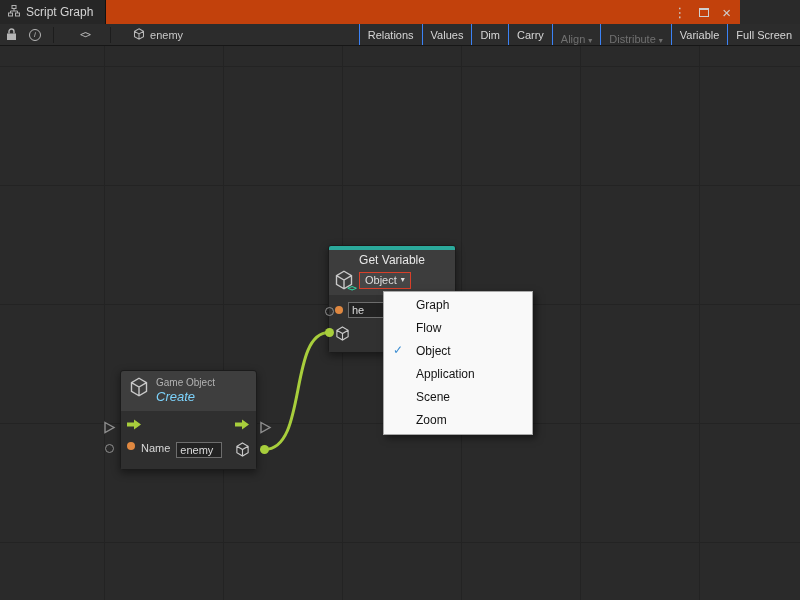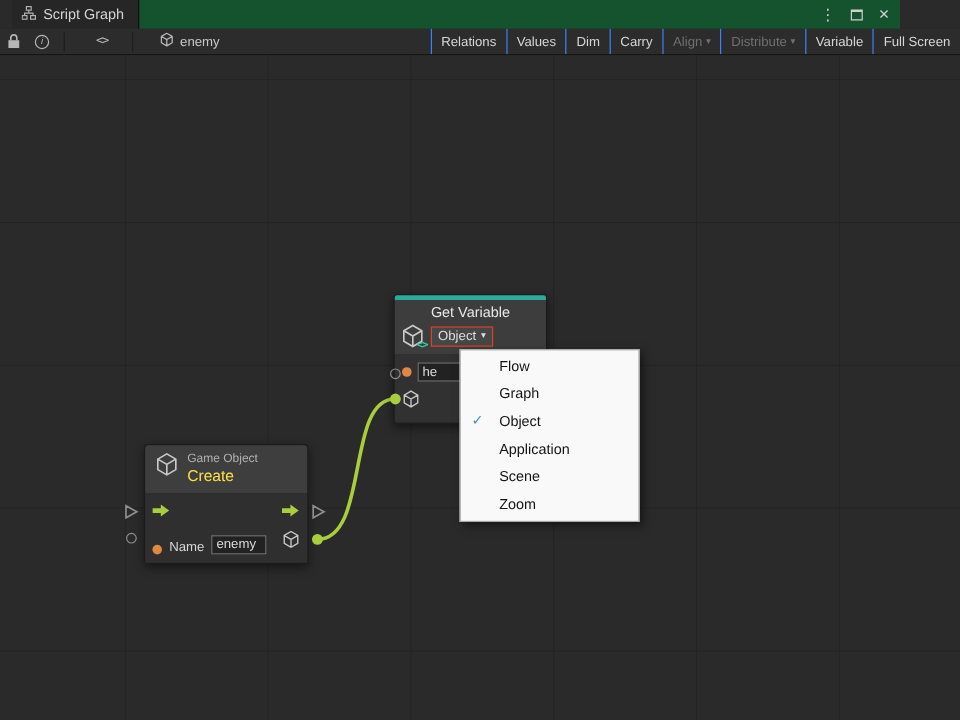--- a/index.html
+++ b/index.html
@@ -1,21 +1,21 @@
 <!DOCTYPE html>
 <html><head>
 <meta charset="utf-8">
 <style>
   * { margin:0; padding:0; box-sizing:border-box; }
   html,body { width:800px; height:600px; overflow:hidden; background:#2a2a2a;
     font-family:"Liberation Sans", sans-serif; -webkit-font-smoothing:antialiased; }
 
   
   .titlebar { position:absolute; left:0; top:0; width:740px; height:24px;
-    background:#14532d; display:flex; align-items:stretch; color:#d4d4d4;margin-left:10px; }
+    background:#c2410c; display:flex; align-items:stretch; color:#d4d4d4; }
   .tab { display:flex; align-items:center; gap:6px; padding:0 12px 0 8px;
     background:#262626; font-size:12px; border-right:1px solid #111; }
   .win-controls { margin-left:auto; display:flex; align-items:center; gap:13px;
     padding-right:9px; color:#cfcfcf; }
   .win-controls .glyph { font-size:13px; line-height:1; cursor:default; }
   .maxbox { width:10px; height:9px; border:1px solid #cfcfcf; border-top-width:2px; }
 
   
   .toolbar { position:absolute; left:0; top:24px; width:800px; height:22px;
     background:#2c2c2c; border-bottom:1px solid #161616; display:flex;
@@ -28,21 +28,21 @@
   .graph-ref { display:flex; align-items:center; gap:5px; margin-left:16px; }
   .zoom-group { display:flex; align-items:center; gap:8px; margin-left:28px; }
   .slider { position:relative; width:86px; height:14px; }
   .slider-track { position:absolute; left:0; top:6px; width:100%; height:2px; background:#555; }
   .slider-fill { position:absolute; left:0; top:6px; width:80%; height:2px; background:#777; }
   .slider-handle { position:absolute; left:73px; top:2px; width:10px; height:10px;
     border-radius:50%; background:#9a9a9a; }
   .tb-buttons { margin-left:auto; display:flex; height:100%; }
   .tb-btn { display:flex; align-items:center; gap:3px; padding:0 8px;
     border-left:1px solid #3b82f6; color:#d6d6d6; cursor:default; white-space:nowrap; }
-  .tb-btn.disabled { color:#707070; }
+  .tb-btn.disabled { color:#707070;align-items:flex-end; }
   .dd-arrow { font-size:8px; }
 
   
   .canvas { position:absolute; left:0; top:46px; width:800px; height:554px;
     background-color:#2a2a2a;
     background-image:
       linear-gradient(to right, #232323 1px, transparent 1px),
       linear-gradient(to bottom, #232323 1px, transparent 1px);
     background-size:119px 119px; background-position:104px 20px; }
   .wires { position:absolute; left:0; top:0; }
@@ -66,23 +66,23 @@
   .kind-dropdown { display:inline-flex; align-items:center; gap:4px; background:#464646;
     border:1px solid #d8402a; padding:1px 5px 2px; font-size:11px; color:#dedede; }
   .gv-body { background:#313131; padding:5px 6px 7px; display:flex; flex-direction:column; gap:5px; }
   .gv-body .row { display:flex; align-items:center; gap:5px; height:20px; }
 
   
   .create-node { left:120px; top:324px; width:137px; }
   .cr-header { background:#3e3e3e; border-radius:3px 3px 0 0; display:flex;
     align-items:flex-start; gap:7px; padding:6px 8px; }
   .cr-cat { font-size:10px; color:#b2b2b2; line-height:1.2; }
-  .cr-title { font-size:13px; color:#fde047; line-height:1.2; }
+  .cr-title { font-size:13px; color:#7dd3fc; line-height:1.2;font-style:italic; }
   .cr-body { background:#2f2f2f; padding:5px 6px 7px; display:flex; flex-direction:column; gap:6px; }
-  .cr-row { display:flex; align-items:flex-end; gap:6px; height:20px; }
+  .cr-row { display:flex; align-items:flex-start; gap:6px; height:20px; }
   .spacer { flex:1; }
   .name-label { font-size:11px; color:#d8d8d8; }
 
   
   .port { position:absolute; }
   .port-circle { width:9px; height:9px; border:1.5px solid #8f8f8f; border-radius:50%; }
   .port-green { width:9px; height:9px; border-radius:50%; background:#a8ce3c; }
 
   
   .menu { position:absolute; left:383px; top:245px; width:150px; background:#f9f9f9;
@@ -255,24 +255,24 @@
     <svg width="13" height="13" viewBox="0 0 13 13">
         <path d="M2 1.5 L11 6.5 L2 11.5 Z" fill="none" stroke="#8f8f8f" stroke-width="1.4"></path>
       </svg>
   </span>
   <span class="port port-green" style="left:260px; top:399px;"></span>
   <span class="port port-circle" style="left:325px; top:261px;"></span>
   <span class="port port-green" style="left:325px; top:282px;"></span>
 
   <div class="menu">
     <div class="menu-item">
+      <span>Graph</span>
+    </div>
+    <div class="menu-item">
       <span>Flow</span>
-    </div>
-    <div class="menu-item">
-      <span>Graph</span>
     </div>
     <div class="menu-item">
       <span class="check">✓</span>
       <span>Object</span>
     </div>
     <div class="menu-item">
       <span>Application</span>
     </div>
     <div class="menu-item">
       <span>Scene</span>

